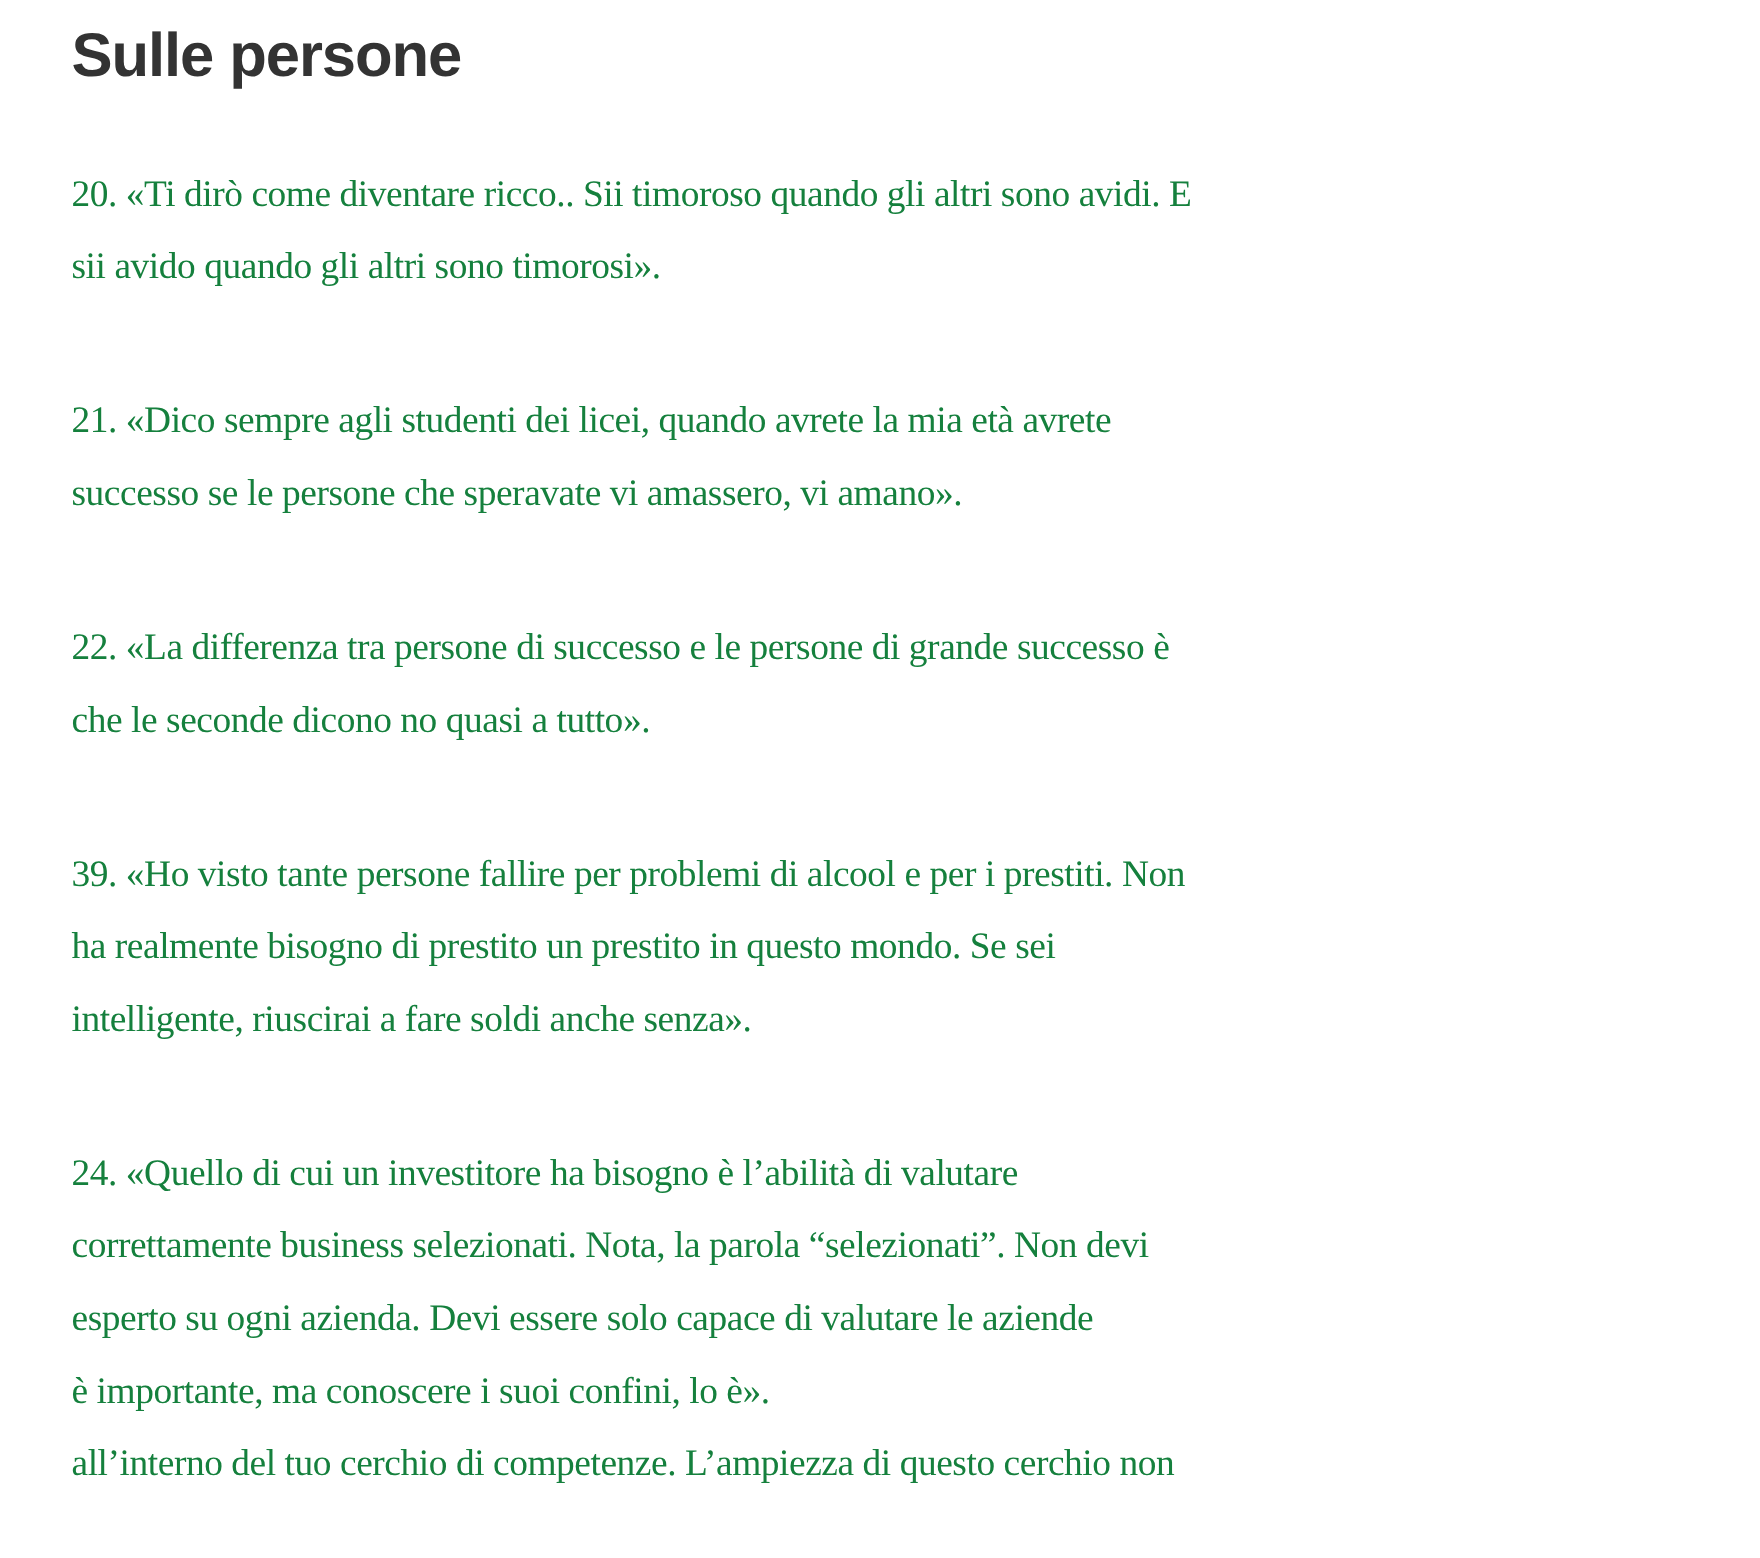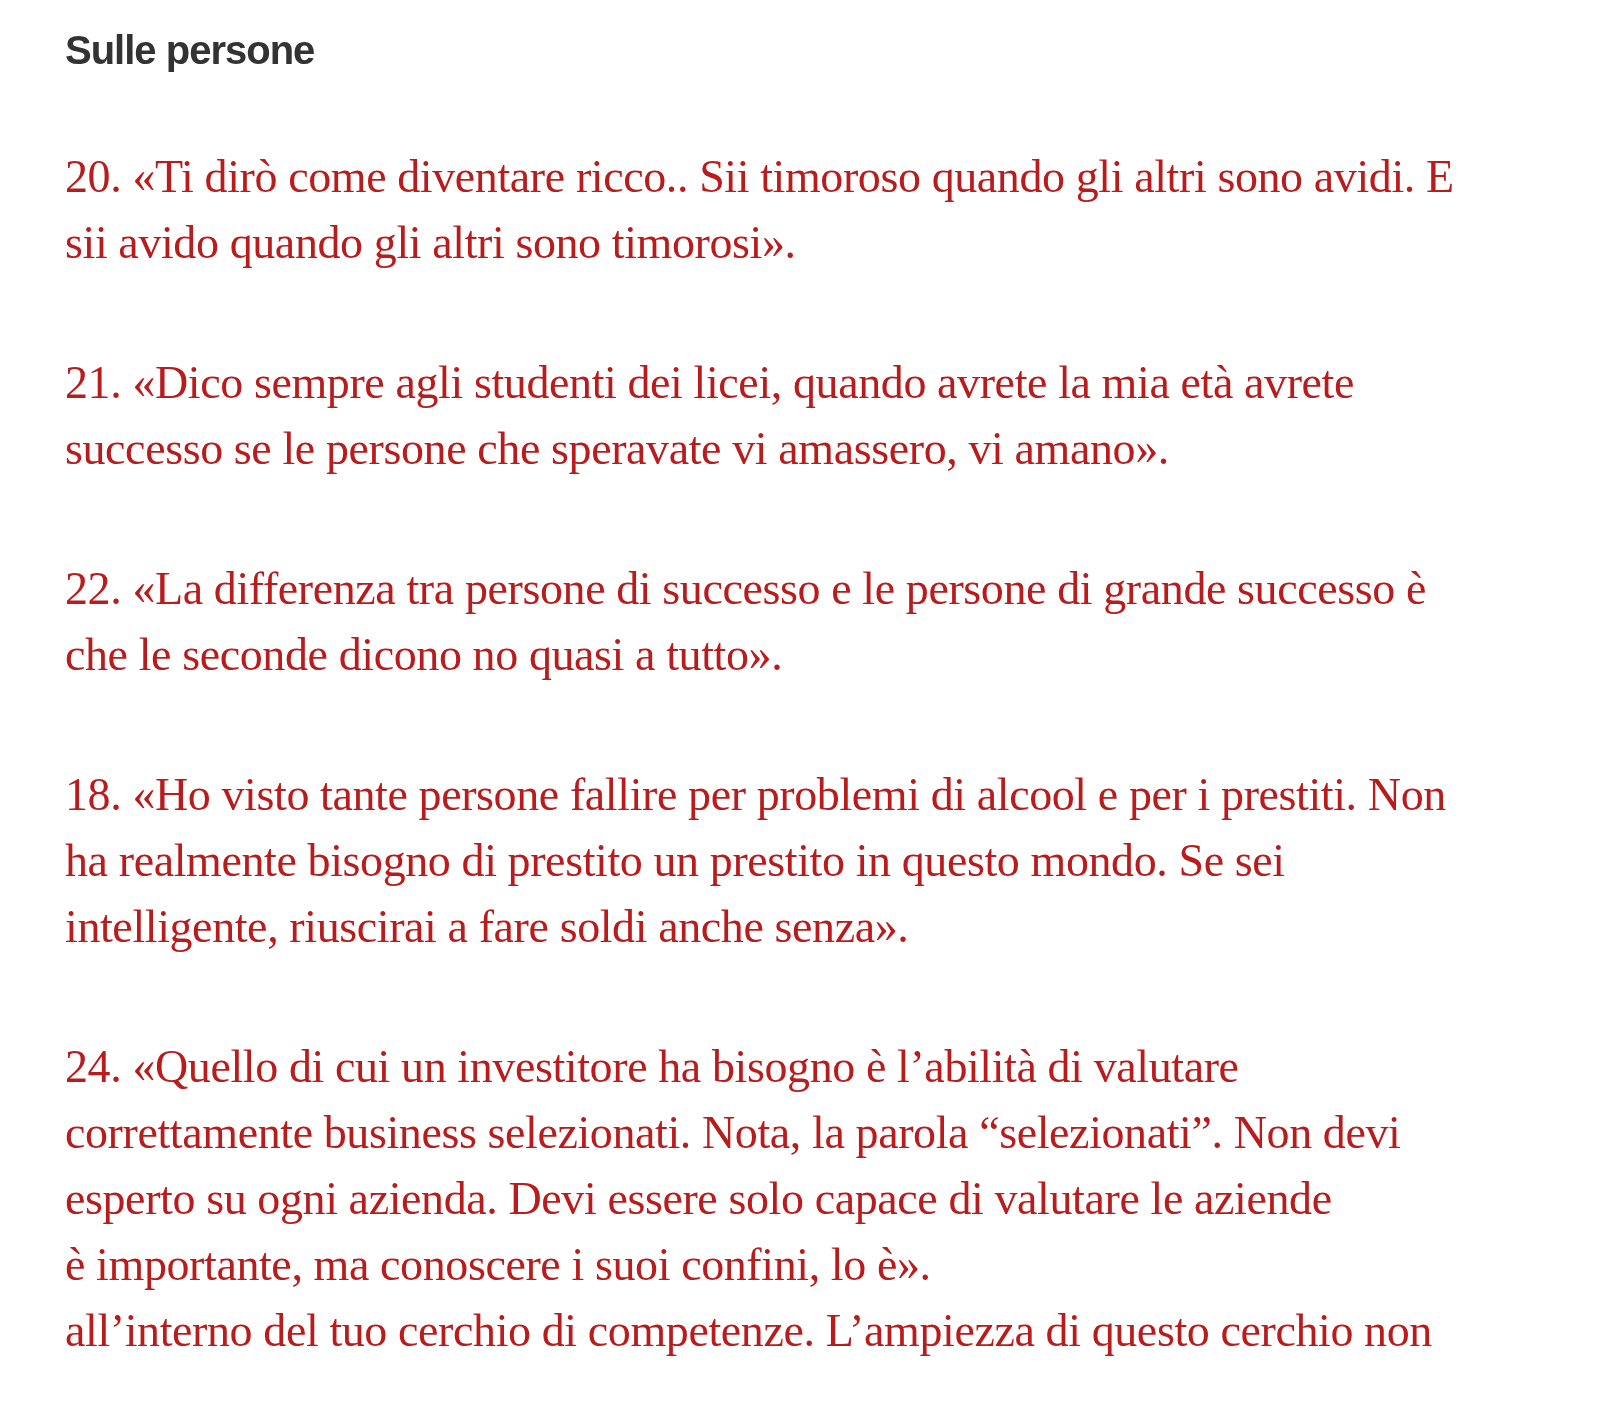--- a/index.html
+++ b/index.html
@@ -15,32 +15,32 @@
     overflow: hidden;
   }
   .article {
     box-sizing: border-box;
     padding: 22px 64px 0 65px;
   }
   .article-heading {
     margin: 0 0 66px 0;
     font-family: "Liberation Sans", sans-serif;
     font-weight: 700;
-    font-size: 40px;
+    font-size: 56px;
     line-height: 56px;
     letter-spacing: -1px;
     color: #333333;
   }
   .quote-paragraph {
     margin: 0 0 74px 0;
     font-family: "Liberation Serif", serif;
-    font-size: 46px;
+    font-size: 34px;
     line-height: 66px;
     letter-spacing: -0.4px;
-    color: #b91c1c;
+    color: #15803d;
   }
   .quote-paragraph:last-child {
     margin-bottom: 0;
   }
   .quote-line {
     display: block;
     white-space: nowrap;
   }
 </style>
 </head>
@@ -60,21 +60,21 @@
       <span class="quote-line">21. «Dico sempre agli studenti dei licei, quando avrete la mia età avrete</span>
       <span class="quote-line">successo se le persone che speravate vi amassero, vi amano».</span>
     </p>
 
     <p class="quote-paragraph">
       <span class="quote-line">22. «La differenza tra persone di successo e le persone di grande successo è</span>
       <span class="quote-line">che le seconde dicono no quasi a tutto».</span>
     </p>
 
     <p class="quote-paragraph">
-      <span class="quote-line">18. «Ho visto tante persone fallire per problemi di alcool e per i prestiti. Non</span>
+      <span class="quote-line">39. «Ho visto tante persone fallire per problemi di alcool e per i prestiti. Non</span>
       <span class="quote-line">ha realmente bisogno di prestito un prestito in questo mondo. Se sei</span>
       <span class="quote-line">intelligente, riuscirai a fare soldi anche senza».</span>
     </p>
 
     <p class="quote-paragraph">
       <span class="quote-line">24. «Quello di cui un investitore ha bisogno è l’abilità di valutare</span>
       <span class="quote-line">correttamente business selezionati. Nota, la parola “selezionati”. Non devi</span>
       <span class="quote-line">esperto su ogni azienda. Devi essere solo capace di valutare le aziende</span>
       <span class="quote-line">è importante, ma conoscere i suoi confini, lo è».</span>
       <span class="quote-line">all’interno del tuo cerchio di competenze. L’ampiezza di questo cerchio non</span>

